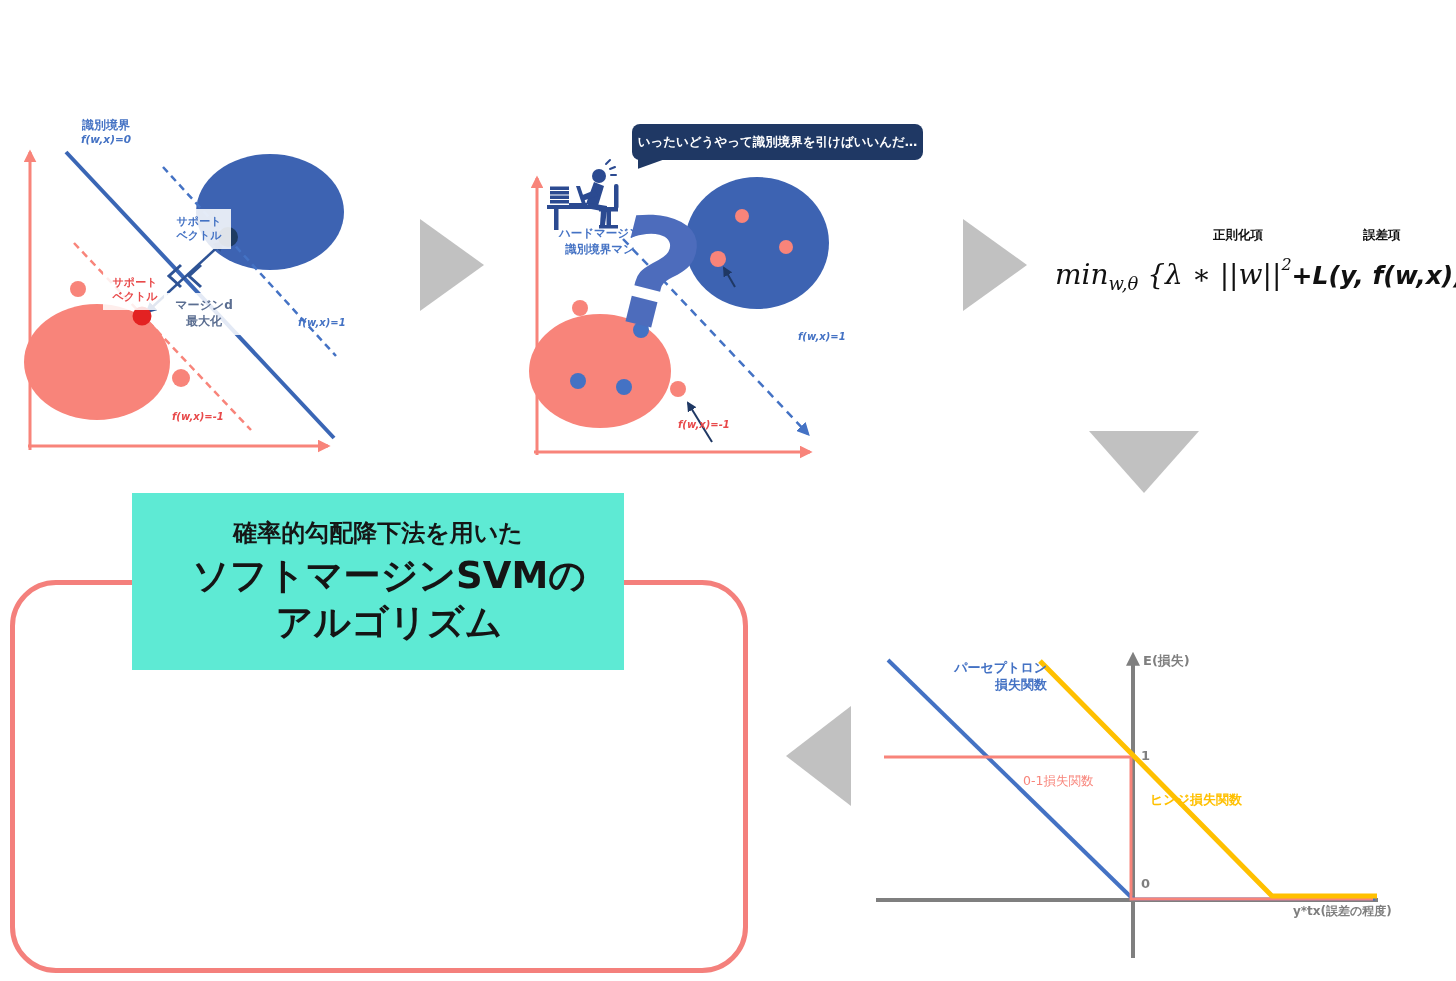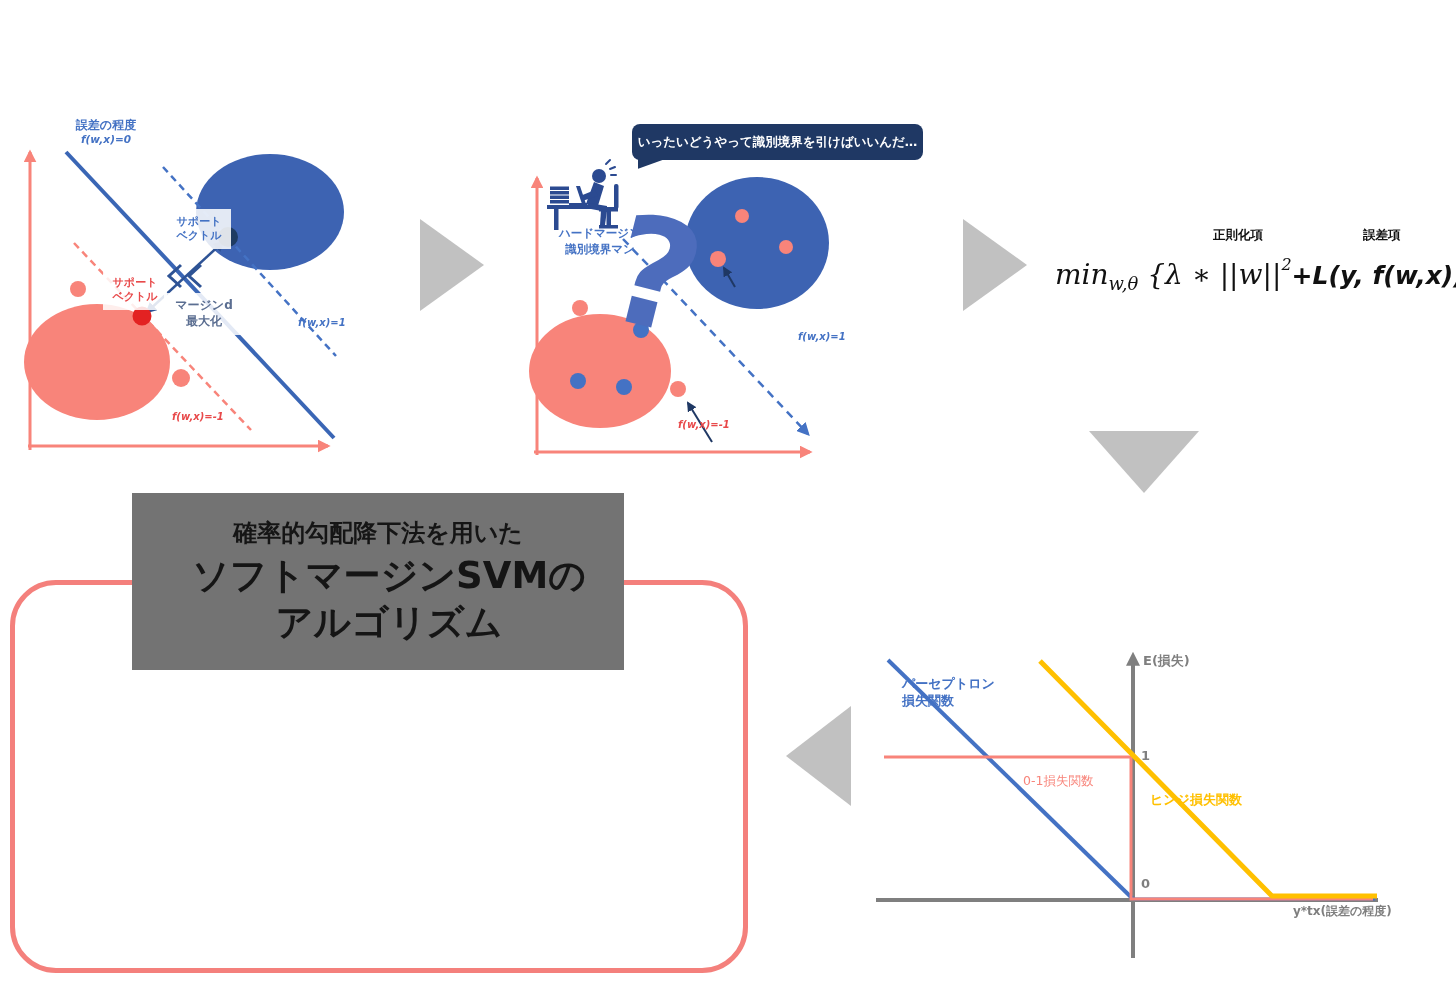--- a/index.html
+++ b/index.html
@@ -36,31 +36,31 @@
   .term-reg { left:168px; } .term-err { left:318px; }
   .formula-row { position:absolute; left:10px; top:34px; white-space:nowrap; color:#111111;
                  font-family:"DejaVu Serif", serif; font-style:italic; font-size:28px; }
   .formula-row sub { font-size:18px; vertical-align:-6px;text-align:right; }
   .formula-row sup { font-size:16px; vertical-align:14px; }
   .f-rhs { font-family:"DejaVu Sans", sans-serif; font-weight:600; font-size:25px; }
 
   
   .round-frame { position:absolute; left:10px; top:580px; width:738px; height:393px;
                  border:5px solid #f4807c; border-radius:46px; background:transparent; z-index:1; }
-  .title-box { position:absolute; left:132px; top:493px; width:492px; height:177px; background:#737373; z-index:3;
+  .title-box { position:absolute; left:132px; top:493px; width:492px; height:177px; background:#5eead4; z-index:3;
                display:flex; flex-direction:column; align-items:center; justify-content:center; color:#151515; }
   .title-l1 { font-size:24px; font-weight:600; margin-bottom:4px; }
   .title-l2, .title-l3 { font-size:37px; font-weight:800; line-height:1.25;margin-left:22px; }
 
   
   .g-lbl { color:#7f7f7f; font-weight:bold; z-index:3; }
   .e-lbl { left:1143px; top:652px; font-size:13px; }
   .tick-1 { left:1141px; top:748px; font-size:13px; }
   .tick-0 { left:1141px; top:876px; font-size:13px; }
-  .perc-lbl { left:902px; top:676px; width:145px; text-align:left; color:#4472c4; font-weight:bold;
+  .perc-lbl { left:902px; top:660px; width:145px; text-align:right; color:#4472c4; font-weight:bold;
               font-size:13px; line-height:1.3; z-index:3; }
   .zeroone-lbl { left:1023px; top:773px; color:#f8847a; font-weight:normal; font-size:12.5px; z-index:3; }
   .hinge-lbl { left:1150px; top:791px; color:#ffc000; font-weight:bold; font-size:13px; z-index:3; }
   .xaxis-lbl { left:1293px; top:903px; font-size:12px; }
 </style>
 </head>
 <body>
 
 <div class="canvas">
 
@@ -130,21 +130,21 @@
       <line x1="876" y1="900" x2="1378" y2="900" stroke="#7f7f7f" stroke-width="4"></line>
       <line x1="1133" y1="958" x2="1133" y2="656" stroke="#7f7f7f" stroke-width="4" marker-end="url(#m-gray)"></line>
       <line x1="888" y1="660" x2="1133" y2="899" stroke="#4472c4" stroke-width="4"></line>
       <line x1="1133" y1="899" x2="1375" y2="899" stroke="#4472c4" stroke-width="3"></line>
       <polyline points="884,757 1131,757 1131,899 1373,899" fill="none" stroke="#f8847a" stroke-width="3"></polyline>
       <polyline points="1040,661 1272,896 1377,896" fill="none" stroke="#ffc000" stroke-width="5"></polyline>
     </g>
   </svg>
 
   <div class="lbl boundary-lbl">
-    <div>誤差の程度</div>
+    <div>識別境界</div>
     <div class="boundary-eq">f(w,x)=0</div>
   </div>
   <div class="whitebox sv-blue">
     <span>サポート</span>
     <span>ベクトル</span>
   </div>
   <div class="whitebox sv-red">
     <span>サポート</span>
     <span>ベクトル</span>
   </div>

